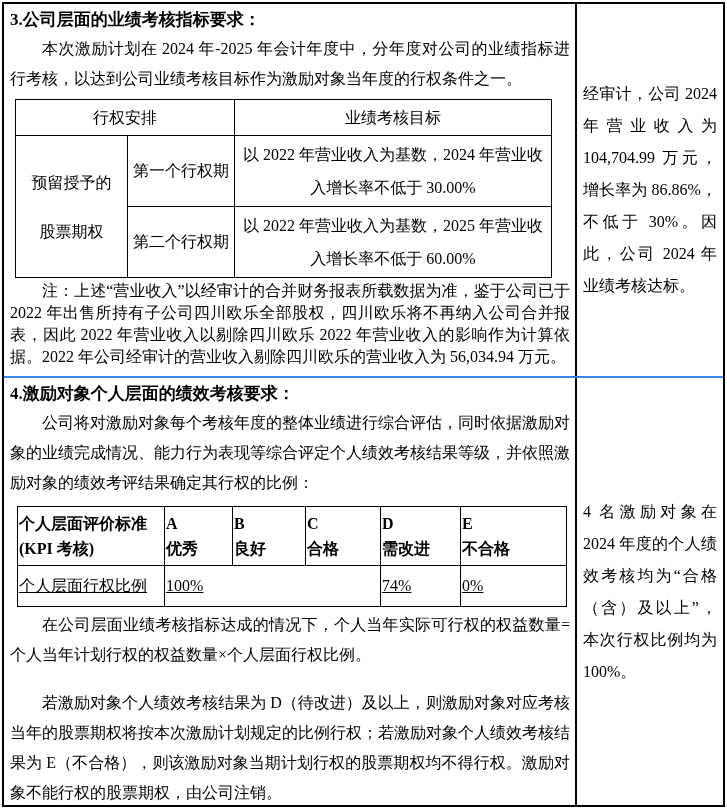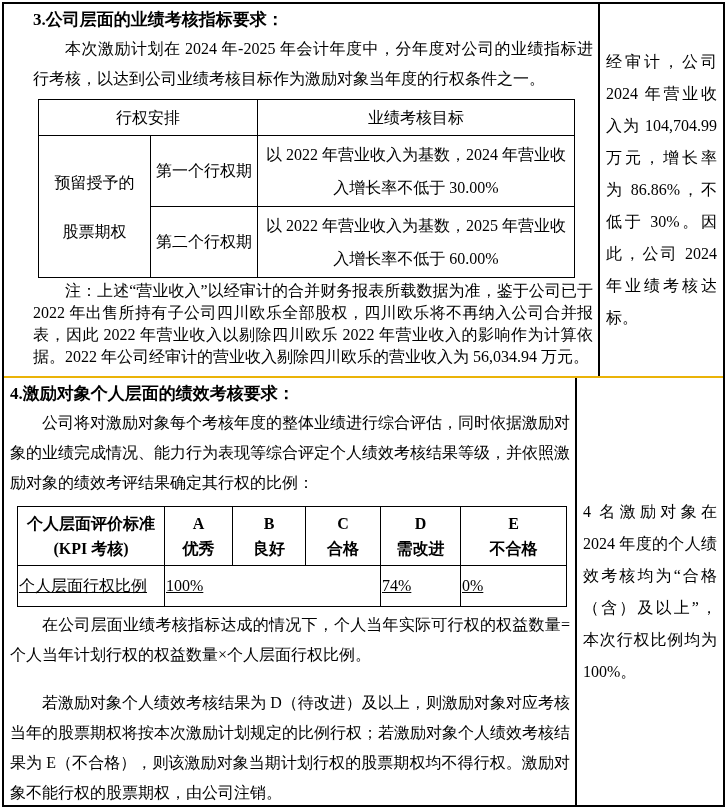--- a/index.html
+++ b/index.html
@@ -6,21 +6,21 @@
   .page {
     position:relative; width:727px; height:809px; background:#fff;
     font-family:"Liberation Serif","DejaVu Serif",serif;
     color:#000; font-size:16px; overflow:hidden;
   }
   .outer {
     position:absolute; left:2px; top:2px; width:719px; height:801px;
     border:2px solid #000; display:flex; flex-direction:column; box-sizing:content-box;
   }
   .orow { display:flex; min-height:0; }
-  .orow-1 { height:372px; border-bottom:2px solid #eab308;padding-left:23px; }
+  .orow-1 { height:372px; border-bottom:2px solid #3b82f6; }
   .orow-2 { flex:1;border-radius:15px; }
   .main {
     width:573px; border-right:2px solid #000; box-sizing:border-box;
     padding:2px 5px 0 6px; overflow:hidden;
   }
   .side {
     flex:1; display:flex; align-items:center; box-sizing:border-box;
     padding:4px 6px; overflow:hidden;
   }
   .side-text {
@@ -31,21 +31,21 @@
   .note { line-height:22px; }
   table { border-collapse:collapse; table-layout:fixed; }
   td { border:1.5px solid #000; overflow:hidden; }
   .t1 { width:536px; margin:5px 16px 2px 5px; }
   .t1 .hdr td { height:33px; text-align:center; line-height:30px; }
   .t1 .c { text-align:center; vertical-align:middle; line-height:32px; }
   .t1 .reserved { line-height:49px; padding:0 11px; }
   .t1 .target { text-align:center; vertical-align:middle; line-height:33px; padding:2px 8px; }
   .t1 .r { height:64px; }
   .t2 { width:549px; margin:8px 0 3px 7px; }
-  .t2 .hcell { height:56px; text-align:center; vertical-align:middle; font-weight:bold; }
+  .t2 .hcell { height:56px; vertical-align:middle; font-weight:bold; }
   .t2 .hcell div { line-height:25px; }
   .t2 .vrow td { height:38px; text-align:left; vertical-align:middle; line-height:36px;text-decoration:underline; }
   .sp1 { margin-top:3px; }
   .sp2 { margin-top:18px; }
 </style>
 </head>
 <body>
 
 <div class="page">
   <div class="outer">

